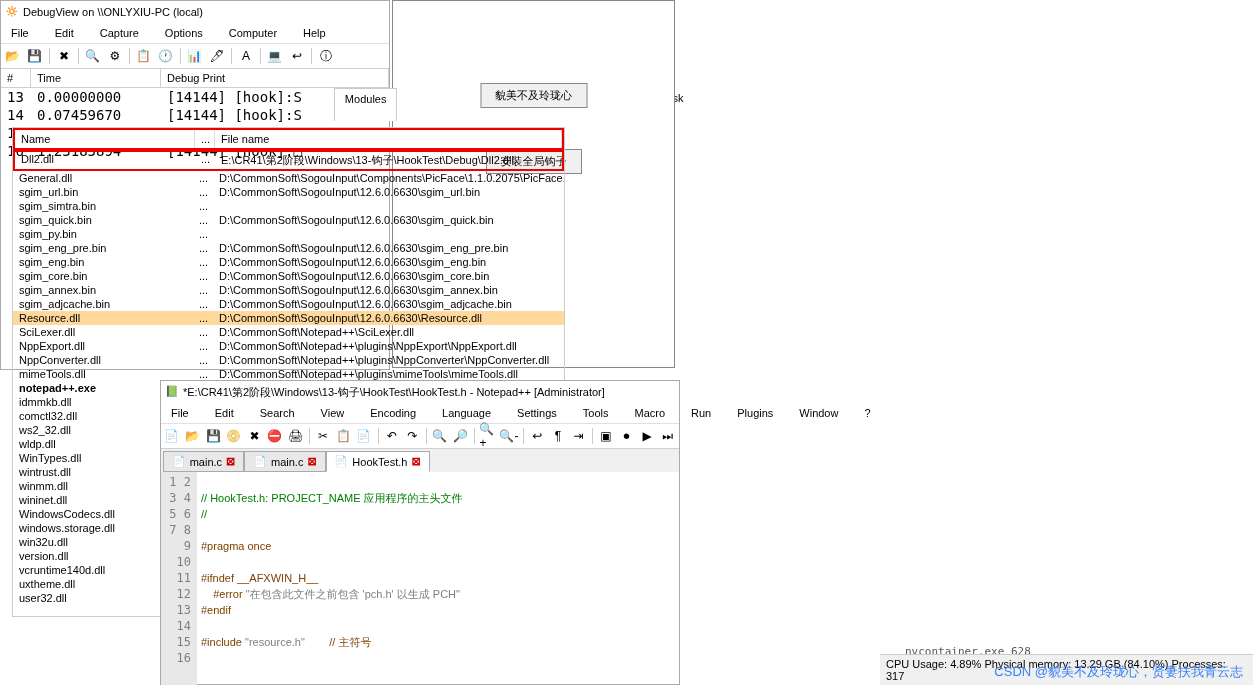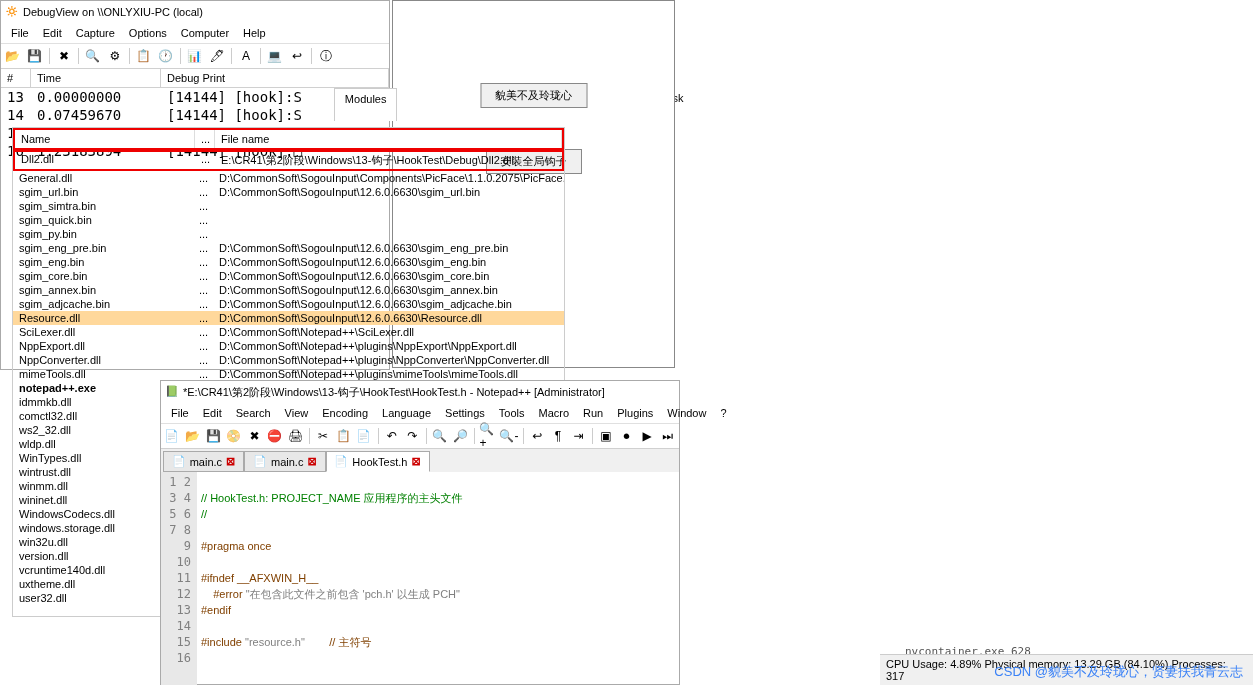--- a/index.html
+++ b/index.html
@@ -1,20 +1,20 @@
 <!DOCTYPE html>
 <html><head>
 <meta charset="utf-8">
 <style>
 *{box-sizing:border-box;margin:0;padding:0;font-family:"Segoe UI",Tahoma,sans-serif;font-size:11px}
 body{width:1253px;height:685px;background:#fff;position:relative;overflow:hidden}
 .window{position:absolute;background:#fff;border:1px solid #aaa}
 .titlebar{height:22px;background:#fff;display:flex;align-items:center;padding:0 4px;gap:4px}
 .titlebar .icon{width:14px;height:14px;display:inline-block}
-.menubar{display:flex;gap:2px;padding:2px 4px;border-bottom:1px solid #e0e0e0}
+.menubar{display:flex;gap:14px;padding:2px 4px;border-bottom:1px solid #e0e0e0}
 .menubar span{padding:2px 6px;cursor:default}
 .toolbar{display:flex;gap:2px;padding:2px;border-bottom:1px solid #d0d0d0;align-items:center}
 .tbtn{width:20px;height:20px;border:1px solid transparent;display:flex;align-items:center;justify-content:center;font-size:12px}
 .sep{width:1px;height:16px;background:#ccc;margin:0 2px}
 .cols{display:flex;font-weight:400}
 .colhdr{border-right:1px solid #d0d0d0;padding:3px 6px;background:#fff;border-bottom:1px solid #d0d0d0}
 .row{display:flex}
 .cell{padding:1px 6px;font-family:Consolas,monospace;font-size:14px;white-space:nowrap;overflow:hidden}
 
 
@@ -199,20 +199,21 @@
           <div class="mr1">...</div>
           <div class="mr2">D:\CommonSoft\SogouInput\12.6.0.6630\sgim_url.bin</div>
         </div>
         <div class="modrow">
           <div class="mr0">sgim_simtra.bin</div>
           <div class="mr1">...</div>
         </div>
         <div class="modrow">
           <div class="mr0">sgim_quick.bin</div>
           <div class="mr1">...</div>
+          <div class="mr2">D:\CommonSoft\SogouInput\12.6.0.6630\sgim_quick.bin</div>
         </div>
         <div class="modrow">
           <div class="mr0">sgim_py.bin</div>
           <div class="mr1">...</div>
         </div>
         <div class="modrow">
           <div class="mr0">sgim_eng_pre.bin</div>
           <div class="mr1">...</div>
           <div class="mr2">D:\CommonSoft\SogouInput\12.6.0.6630\sgim_eng_pre.bin</div>
         </div>

